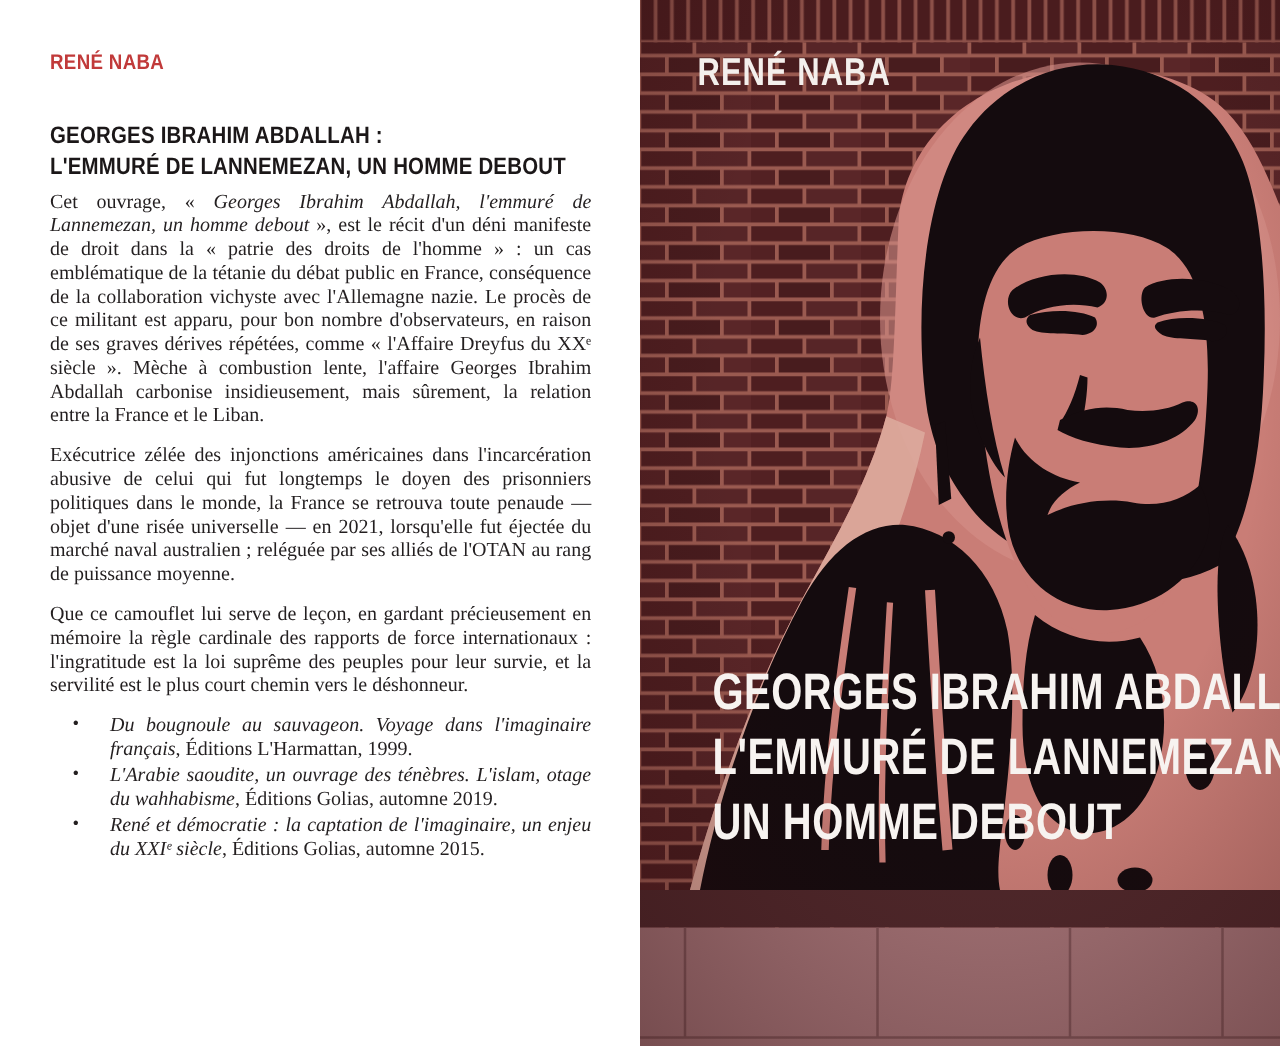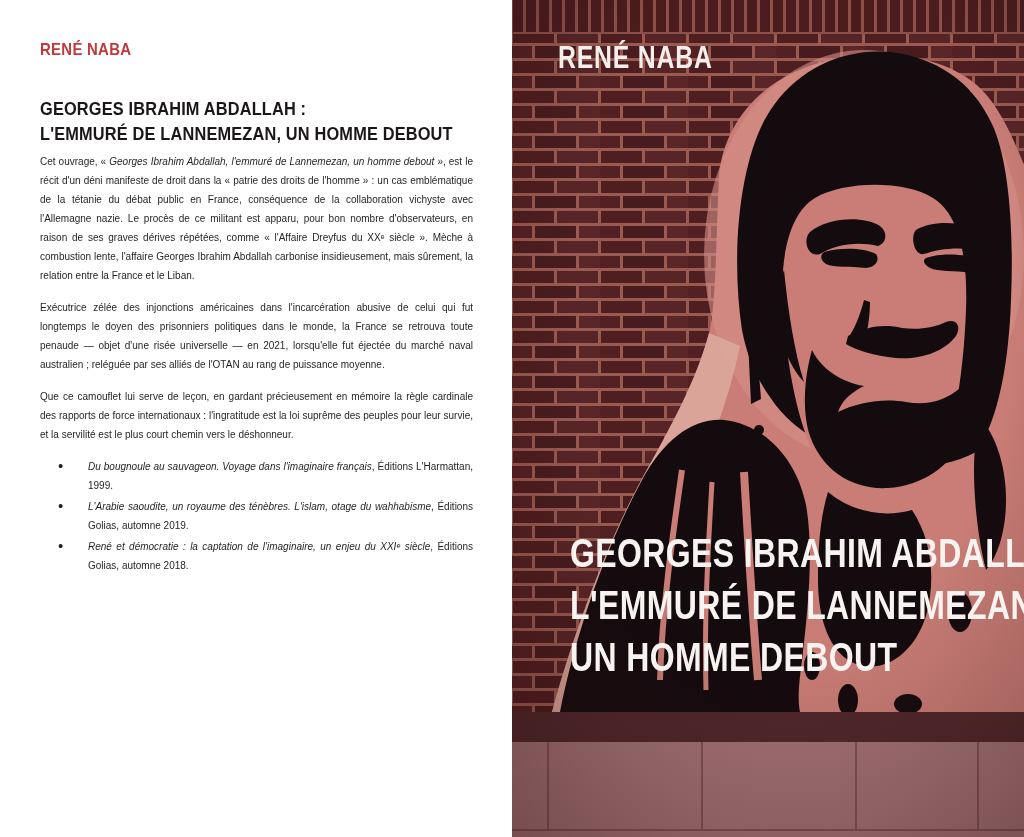--- a/index.html
+++ b/index.html
@@ -20,21 +20,21 @@
     white-space:nowrap;
   }
   .title-left {
     position:absolute; left:40px; top:96px;
     font-size:19px; font-weight:bold; line-height:25px; color:#1b1718;
     transform:scaleX(0.86); transform-origin:left top; letter-spacing:0.2px;
     white-space:nowrap;
   }
   .body-left {
     position:absolute; left:40px; top:152px; width:433px;
-    font-size:10px; line-height:19px; text-align:justify; color:#231f20;
+    font-size:16px; line-height:19px; text-align:justify; color:#231f20;font-family:Liberation Serif, serif;
   }
   .body-left p { margin-bottom:13px; }
   .it { font-style:italic; }
   ul.books { list-style:none; margin-top:2px; }
   ul.books li {
     position:relative; padding-left:48px; margin-bottom:2px; text-align:justify;
   }
   ul.books li::before {
     content:"•"; position:absolute; left:18px; top:-1px; font-size:15px;
   }
@@ -71,22 +71,22 @@
       <div>GEORGES IBRAHIM ABDALLAH :</div>
       <div>L'EMMURÉ DE LANNEMEZAN, UN HOMME DEBOUT</div>
     </div>
 
     <div class="body-left">
       <p><span>Cet ouvrage, « </span><span class="it">Georges Ibrahim Abdallah, l'emmuré de Lannemezan, un homme debout</span><span> », est le récit d'un déni manifeste de droit dans la « patrie des droits de l'homme » : un cas emblématique de la tétanie du débat public en France, conséquence de la collaboration vichyste avec l'Allemagne nazie. Le procès de ce militant est apparu, pour bon nombre d'observateurs, en raison de ses graves dérives répétées, comme « l'Affaire Dreyfus du XXᵉ siècle ». Mèche à combustion lente, l'affaire Georges Ibrahim Abdallah carbonise insidieusement, mais sûrement, la relation entre la France et le Liban.</span></p>
       <p><span>Exécutrice zélée des injonctions américaines dans l'incarcération abusive de celui qui fut longtemps le doyen des prisonniers politiques dans le monde, la France se retrouva toute penaude — objet d'une risée universelle — en 2021, lorsqu'elle fut éjectée du marché naval australien ; reléguée par ses alliés de l'OTAN au rang de puissance moyenne.</span></p>
       <p><span>Que ce camouflet lui serve de leçon, en gardant précieusement en mémoire la règle cardinale des rapports de force internationaux : l'ingratitude est la loi suprême des peuples pour leur survie, et la servilité est le plus court chemin vers le déshonneur.</span></p>
       <ul class="books">
         <li><span><span class="it">Du bougnoule au sauvageon. Voyage dans l'imaginaire français</span><span>, Éditions L'Harmattan, 1999.</span></span></li>
-        <li><span><span class="it">L'Arabie saoudite, un royaume des ténèbres. L'islam, otage du wahhabisme</span><span>, Éditions Golias, automne 2019.</span></span></li>
-        <li><span><span class="it">René et démocratie : la captation de l'imaginaire, un enjeu du XXIᵉ siècle</span><span>, Éditions Golias, automne 2018.</span></span></li>
+        <li><span><span class="it">L'Arabie saoudite, un ouvrage des ténèbres. L'islam, otage du wahhabisme</span><span>, Éditions Golias, automne 2019.</span></span></li>
+        <li><span><span class="it">René et démocratie : la captation de l'imaginaire, un enjeu du XXIᵉ siècle</span><span>, Éditions Golias, automne 2015.</span></span></li>
       </ul>
     </div>
   </div>
 
   <div class="page-right">
 
     <svg viewBox="0 0 512 837" width="512" height="837" aria-hidden="true">
       <defs>
         <pattern id="bricks" width="88" height="30" patternUnits="userSpaceOnUse">
           <rect width="88" height="30" fill="#9a5a50"></rect>

